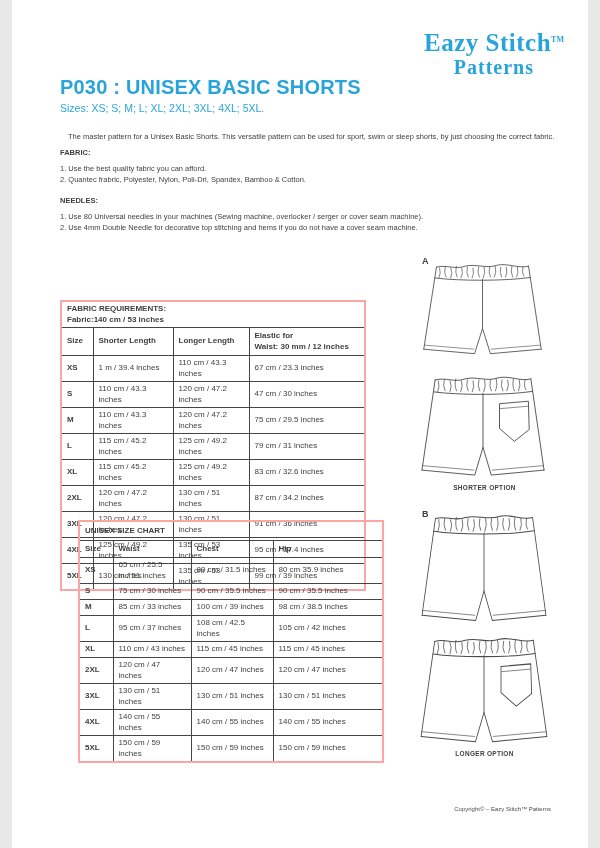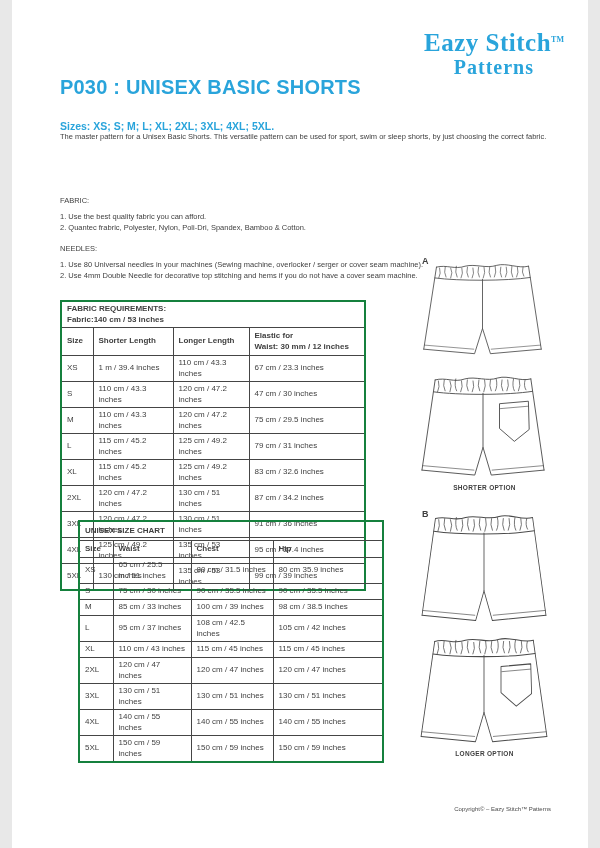--- a/index.html
+++ b/index.html
@@ -11,45 +11,45 @@
   
   .logo { position:absolute; top:26px; right:24px; text-align:right;
           font-family:"Liberation Serif", serif; font-weight:bold; color:#29a4db; }
   .logo-line1 { font-size:25px; letter-spacing:.5px; line-height:27px; }
   .logo-line1 sup { font-size:8px; vertical-align:super; letter-spacing:0; }
   .logo-line2 { font-size:20px; letter-spacing:1px; line-height:22px; padding-right:30px; }
 
   
   .titleblock { position:absolute; left:48px; top:76px; color:#29a4db; }
   .title { font-size:20px; font-weight:bold; letter-spacing:.2px; }
-  .sizes { font-size:10.5px; font-weight:bold; margin-top:21px; }
-
-  
-  .intro { position:absolute; left:48px; top:131px; width:520px; font-size:7.5px;
+  .sizes { font-size:10.5px; font-weight:normal; margin-top:3px; }
+
+  
+  .intro { position:absolute; left:56px; top:131px; width:520px; font-size:7.5px;
            line-height:11px; margin:0; white-space:nowrap; }
   .section { position:absolute; left:48px; font-size:7.5px; line-height:11.5px; }
   .sec-fabric { top:147px; }
   .sec-needles { top:195px; }
-  .sec-h { font-weight:normal; margin-bottom:4px;margin-top:48px; }
+  .sec-h { font-weight:bold; margin-bottom:4px; }
   .sec-li { margin:0; }
 
   
   .tbl { position:absolute; left:48px; width:304px; border-collapse:collapse;
          font-size:8px; color:#3f3f3f; table-layout:fixed;
-         border:2px solid #15803d; }
+         border:2px solid #fca5a5; }
   .tbl td { border:1px solid #454545; padding:2px 5px; line-height:10.5px;
             vertical-align:middle; overflow:hidden; }
   .tbl .b { font-weight:bold; }
   #fabric-table { top:300px; }
   #size-table   { top:520px;margin-left:18px; }
   .row-data td { height:11px; }
   #fabric-table .row-head td { height:23px; }
   #size-table  .row-title td { height:14px; }
   #size-table  .row-head  td { height:12px; }
-  .c-size { font-weight:normal; }
+  .c-size { font-weight:bold; }
 
   
   .ill { position:absolute; }
   .view-label { position:absolute; font-size:9px; font-weight:bold; color:#3f3f3f; }
   .caption { position:absolute; left:405px; width:135px; text-align:center;
              font-size:6.5px; font-weight:bold; letter-spacing:.3px; color:#3f3f3f; }
 
   
   .footer { position:absolute; top:806px; right:37px; font-size:6px; color:#4a4a4a; }
 

